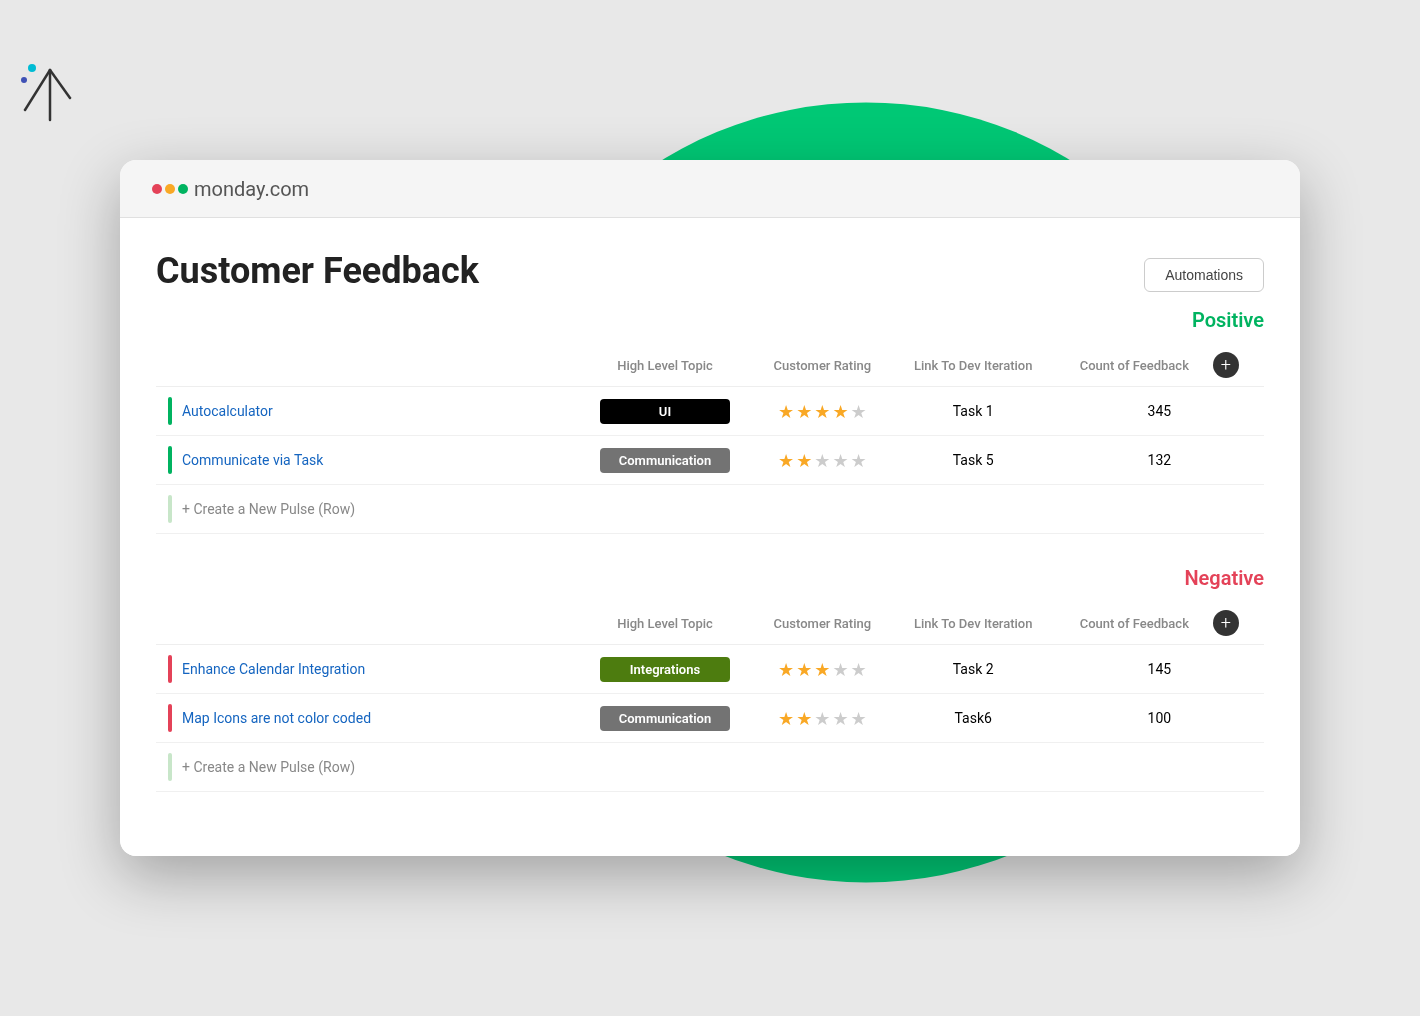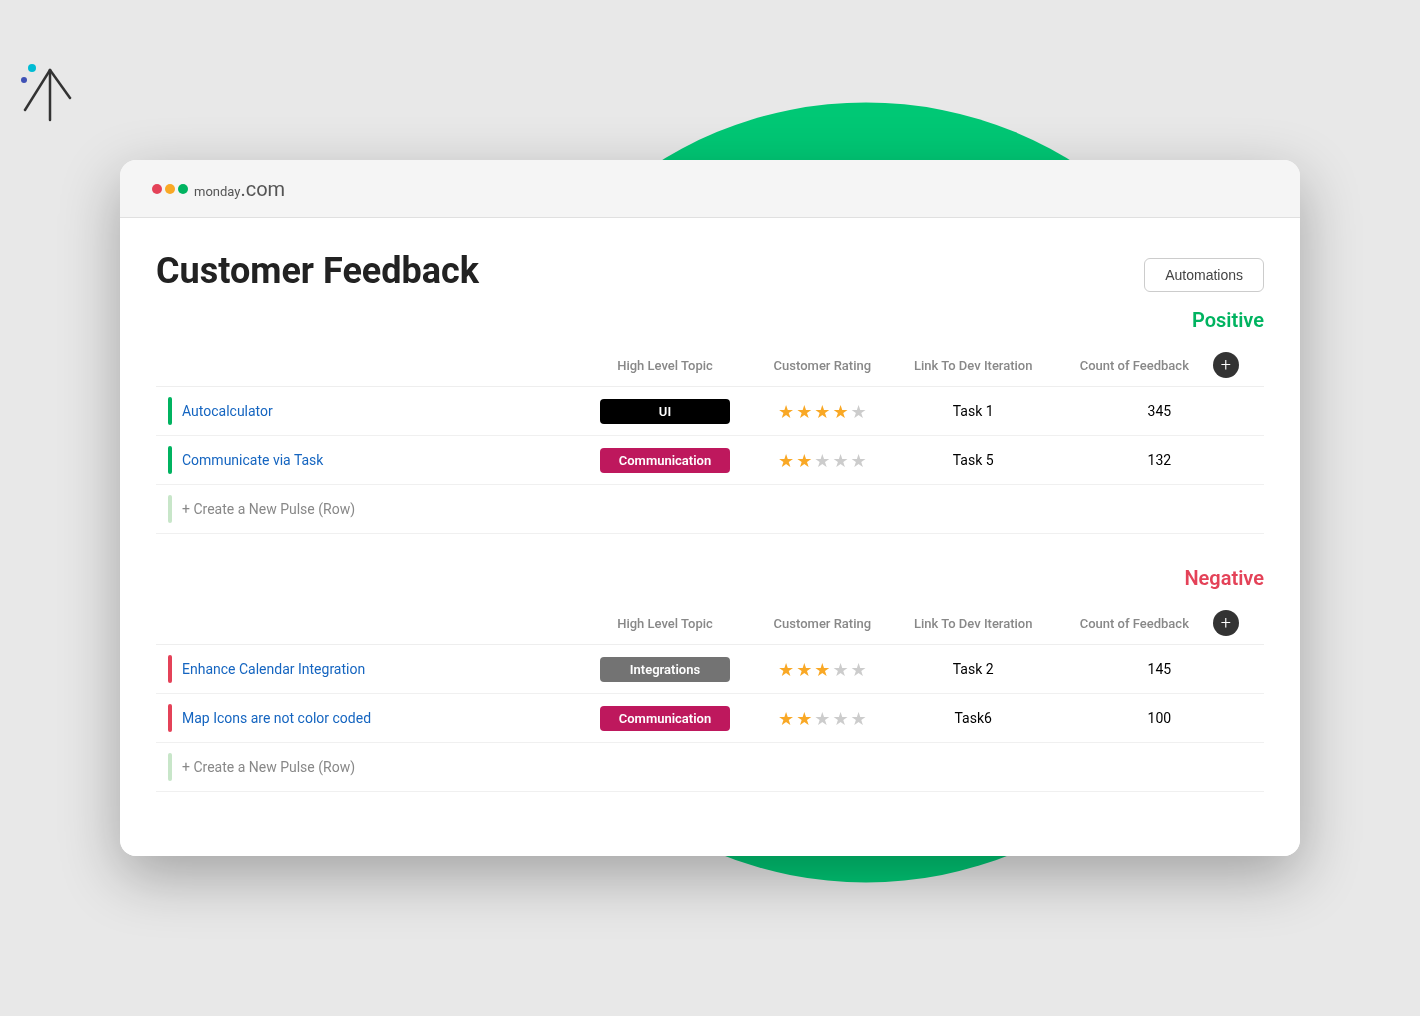--- a/index.html
+++ b/index.html
@@ -80,21 +80,21 @@
 
     .logo-text {
       font-size: 22px;
       font-weight: 700;
       color: #333;
     }
 
     .logo-text span {
       font-weight: 400;
       color: #555;
-      font-size: 13px;
+      font-size: 20px;
     }
 
     
     .content {
       background: #ffffff;
       padding: 32px 36px;
     }
 
     
     .page-title-row {
@@ -201,22 +201,22 @@
       border-radius: 4px;
       font-size: 13px;
       font-weight: 600;
       color: #fff;
       min-width: 130px;
       text-align: center;
     }
 
     .pill-purple { background: #000000; }
     .pill-red { background: #e53935; }
-    .pill-blue { background: #be185d; }
-    .pill-pink { background: #737373; }
+    .pill-blue { background: #737373; }
+    .pill-pink { background: #4d7c0f; }
 
     
     .stars {
       display: flex;
       gap: 2px;
       justify-content: center;
     }
 
     .star {
       font-size: 18px;

